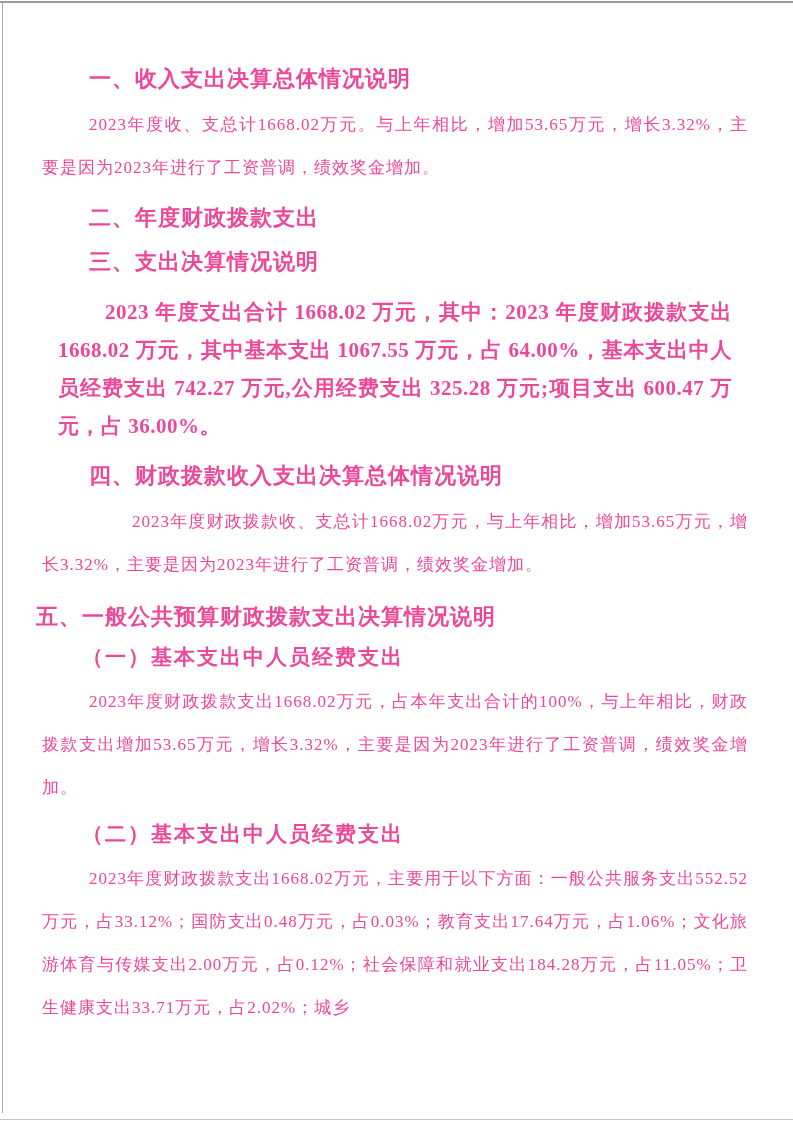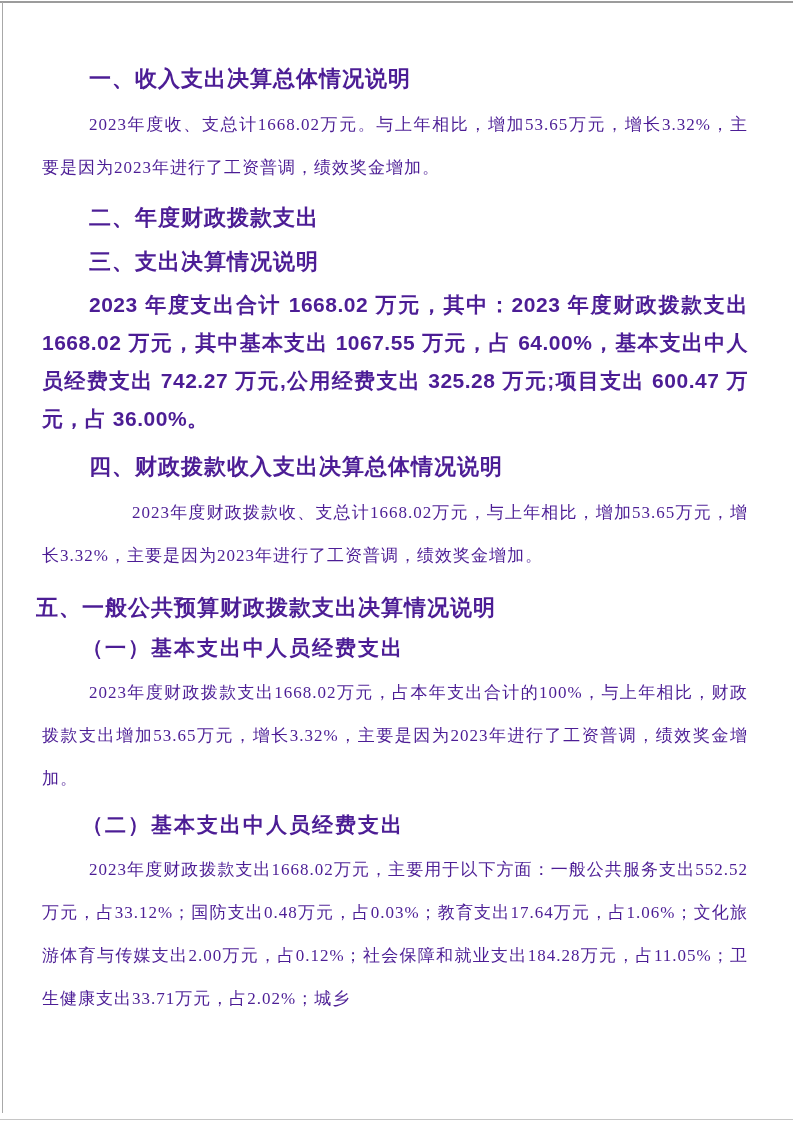--- a/index.html
+++ b/index.html
@@ -6,21 +6,21 @@
     margin: 0;
     padding: 0;
     background: #e9e9e9;
   }
   .page {
     position: relative;
     width: 793px;
     height: 1122px;
     margin: 0 auto;
     background: #ffffff;
-    color: #4c1d95;
+    color: #ec4899;
     overflow: hidden;
     font-family: "Liberation Serif", "DejaVu Serif", serif;
   }
   
   .edge-top {
     position: absolute; left: 0; top: 1px;
     width: 793px; height: 2px;
     background: #9c9c9c;
   }
   .edge-left {
@@ -67,25 +67,25 @@
   }
   .para {
     font-size: 17px;
     line-height: 43px;
     margin: 0;
     text-align: justify;
     text-indent: 47px;
     letter-spacing: 1px;
   }
   .para-bold-sans {
-    font-family: Liberation Sans, sans-serif;
+    font-family: Liberation Serif, serif;
     font-weight: 700;
     font-size: 21px;
     line-height: 38px;
-    margin: 0;
+    margin: 16px;
     text-align: justify;
     text-indent: 47px;
     letter-spacing: 0.5px;
   }
   .para-deep {
     text-indent: 90px;
   }
 </style>
 </head>
 <body>

